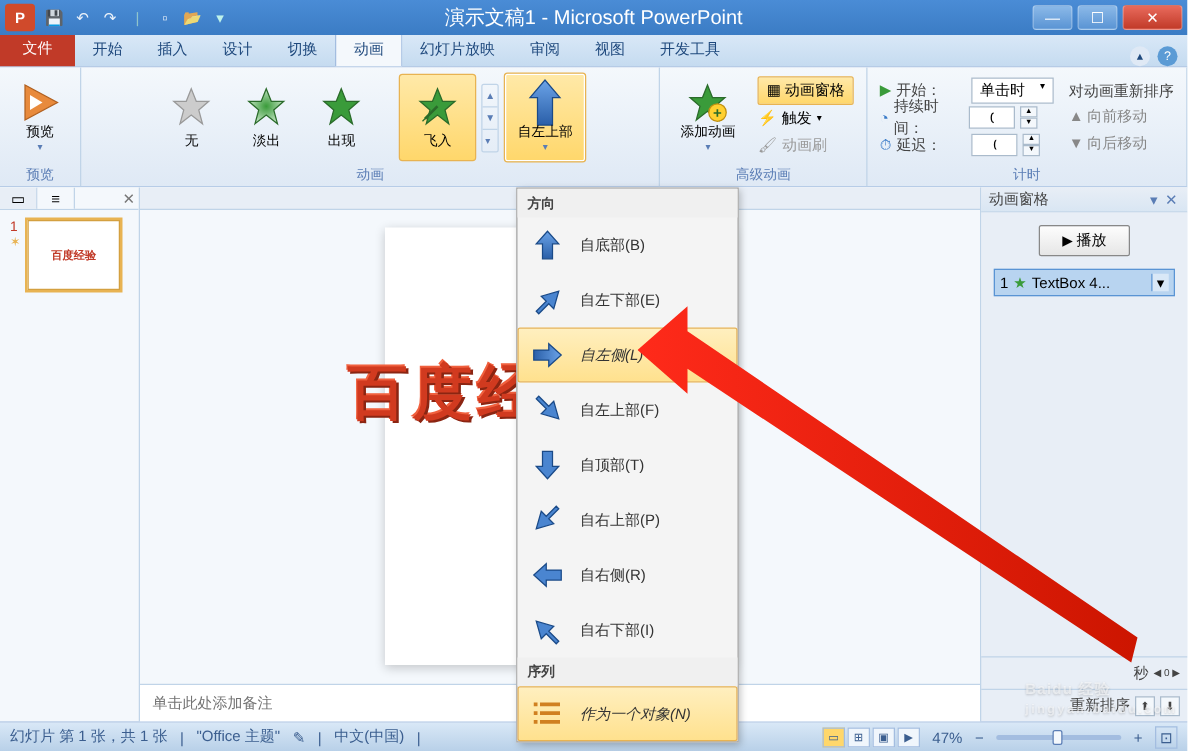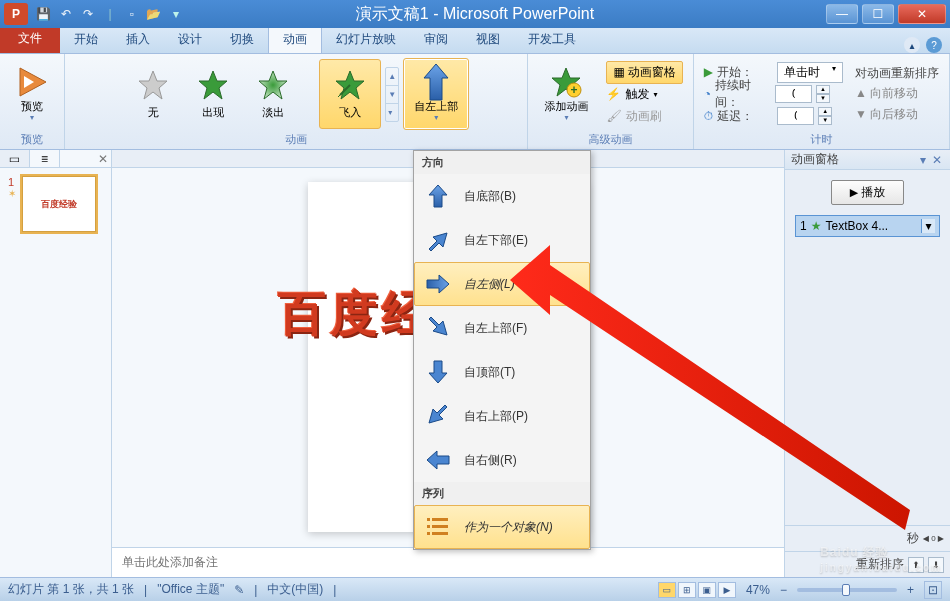--- a/index.html
+++ b/index.html
@@ -173,35 +173,35 @@
   <div class="ribbon-group" style="flex:1">
     <div class="group-body" style="justify-content:center;gap:0">
       <div class="anim-item">
         <svg class="star" viewBox="0 0 32 32">
             <polygon points="16,2 20,12 30,12 22,19 25,30 16,23 7,30 10,19 2,12 12,12" fill="#ccc" stroke="#999"></polygon>
           </svg>
         <div class="lbl">无</div>
       </div>
       <div class="anim-item">
         <svg class="star" viewBox="0 0 32 32">
-            <polygon points="16,2 20,12 30,12 22,19 25,30 16,23 7,30 10,19 2,12 12,12" fill="#3a9b3a" stroke="#2a6b2a"></polygon>
-          </svg>
-        <div class="lbl">出现</div>
-      </div>
-      <div class="anim-item">
-        <svg class="star" viewBox="0 0 32 32">
             <defs>
               <radialGradient id="g1">
                 <stop offset="0" stop-color="#3a9b3a"></stop>
                 <stop offset="1" stop-color="#bde0bd"></stop>
               </radialGradient>
             </defs>
             <polygon points="16,2 20,12 30,12 22,19 25,30 16,23 7,30 10,19 2,12 12,12" fill="url(#g1)" stroke="#2a6b2a"></polygon>
           </svg>
         <div class="lbl">淡出</div>
+      </div>
+      <div class="anim-item">
+        <svg class="star" viewBox="0 0 32 32">
+            <polygon points="16,2 20,12 30,12 22,19 25,30 16,23 7,30 10,19 2,12 12,12" fill="#3a9b3a" stroke="#2a6b2a"></polygon>
+          </svg>
+        <div class="lbl">出现</div>
       </div>
       <div class="anim-item selected">
         <svg class="star" viewBox="0 0 32 32">
             <polygon points="16,2 20,12 30,12 22,19 25,30 16,23 7,30 10,19 2,12 12,12" fill="#3a9b3a" stroke="#2a6b2a"></polygon>
             <path d="M6 26 L16 16" stroke="#2a6b2a" stroke-width="2"></path>
             <path d="M4 28 L14 18" stroke="#2a6b2a" stroke-width="1"></path>
           </svg>
         <div class="lbl">飞入</div>
       </div>
       <div style="display:flex;flex-direction:column;gap:0;border:1px solid #c0d4e8;border-radius:2px;margin-left:4px">
@@ -430,20 +430,28 @@
     <div class="dd-text">自右上部(P)</div>
   </div>
   <div class="dd-item">
     <div class="dd-icon">
         <svg width="26" height="26">
           <path d="M24 9 L12 9 L12 4 L2 13 L12 22 L12 17 L24 17 Z" fill="#4a85d0" stroke="#1a4a88"></path>
         </svg>
       </div>
     <div class="dd-text">自右侧(R)</div>
   </div>
+  <div class="dd-item">
+    <div class="dd-icon">
+        <svg width="26" height="26">
+          <path d="M22 22 L14 14 L18 10 L4 6 L8 20 L12 16 L20 24 Z" fill="#4a85d0" stroke="#1a4a88"></path>
+        </svg>
+      </div>
+    <div class="dd-text">自右下部(I)</div>
+  </div>
 
   <div class="dd-header">序列</div>
   <div class="dd-item hover">
     <div class="dd-icon">
         <svg width="26" height="26">
           <rect x="2" y="4" width="3" height="3" fill="#d08020"></rect>
           <rect x="7" y="4" width="16" height="3" fill="#d08020"></rect>
           <rect x="2" y="11" width="3" height="3" fill="#d08020"></rect>
           <rect x="7" y="11" width="16" height="3" fill="#d08020"></rect>
           <rect x="2" y="18" width="3" height="3" fill="#d08020"></rect>

